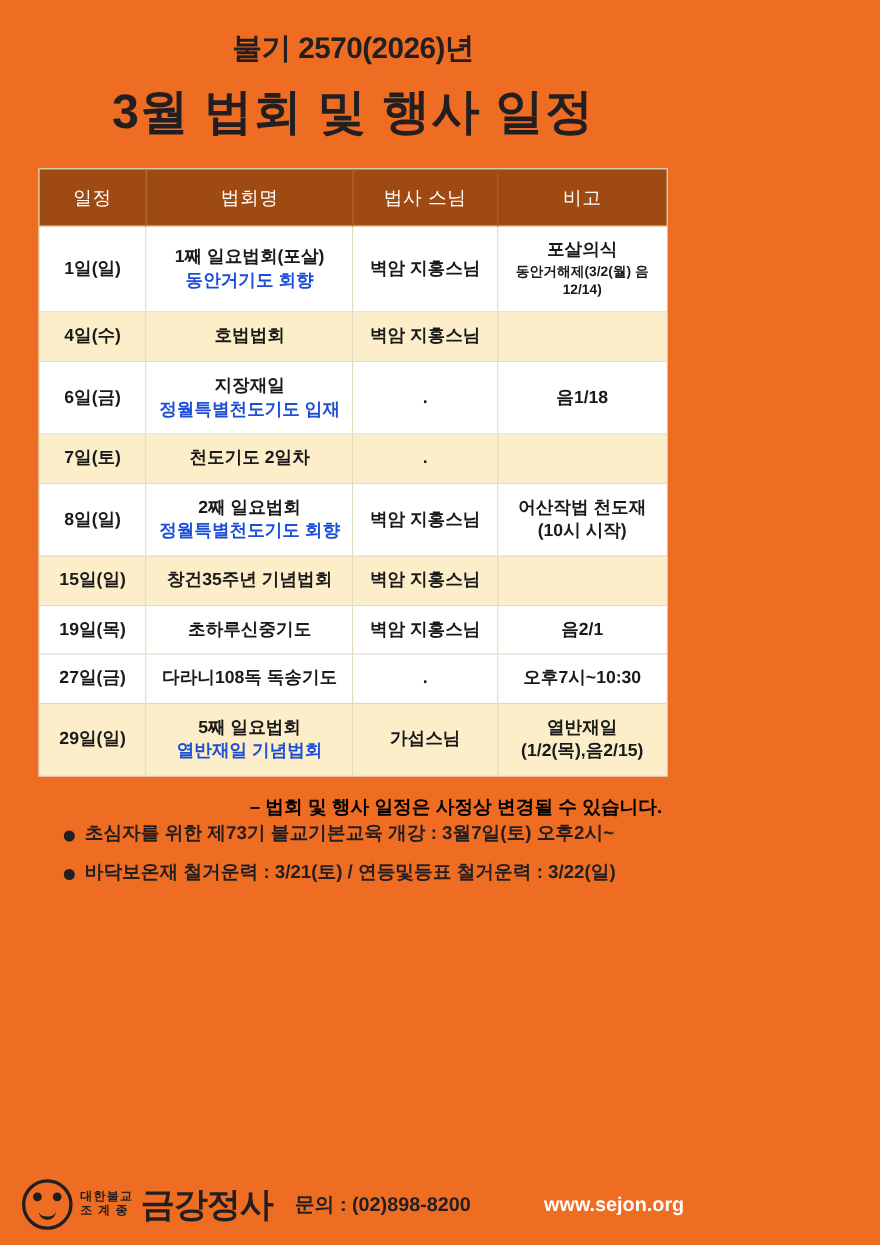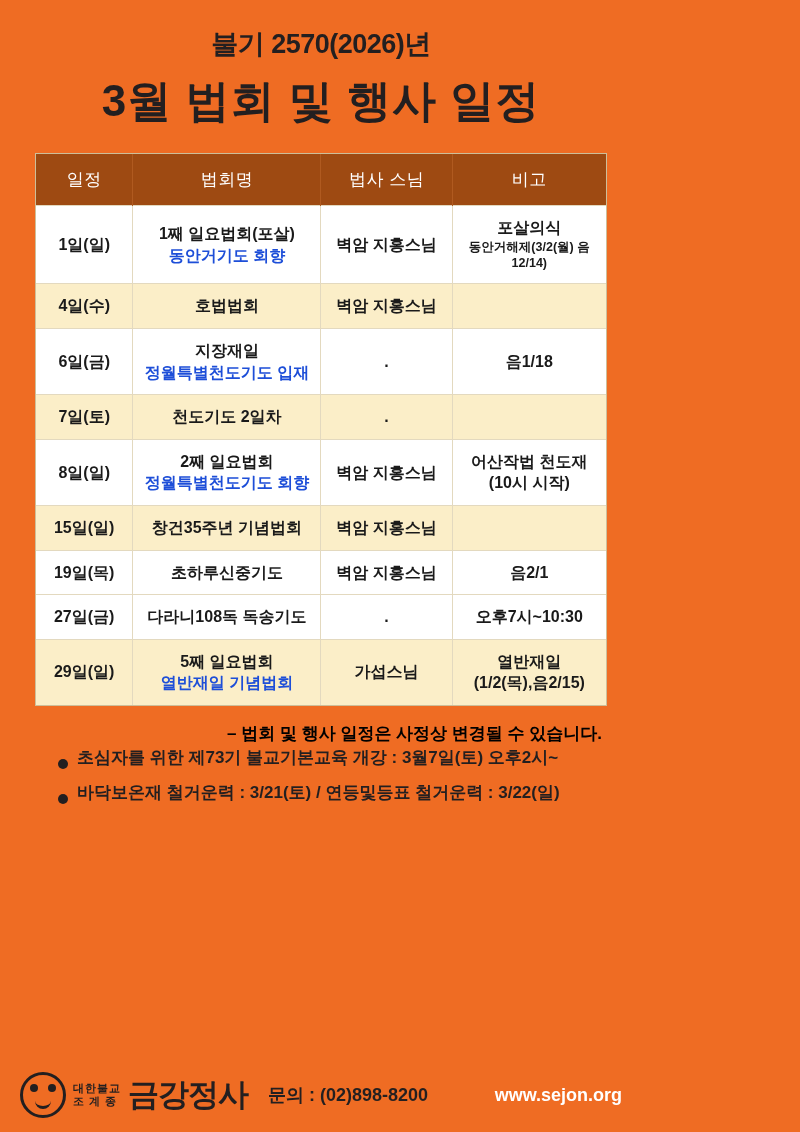--- a/index.html
+++ b/index.html
@@ -99,21 +99,21 @@
     font-weight: bold;
     color: #000000;
     margin-bottom: 1px;
   }
   .bullet-line {
     font-size: 17px;
     font-weight: bold;
     color: #231f20;
     margin: 0 0 12px 18px;
     display: flex;
-    align-items: flex-end;
+    align-items: center;
   }
   .bullet-dot {
     display: inline-block;
     width: 10px;
     height: 10px;
     border-radius: 50%;
     background: #231f20;
     margin-right: 9px;
     margin-top: 6px;
     flex: 0 0 auto;

